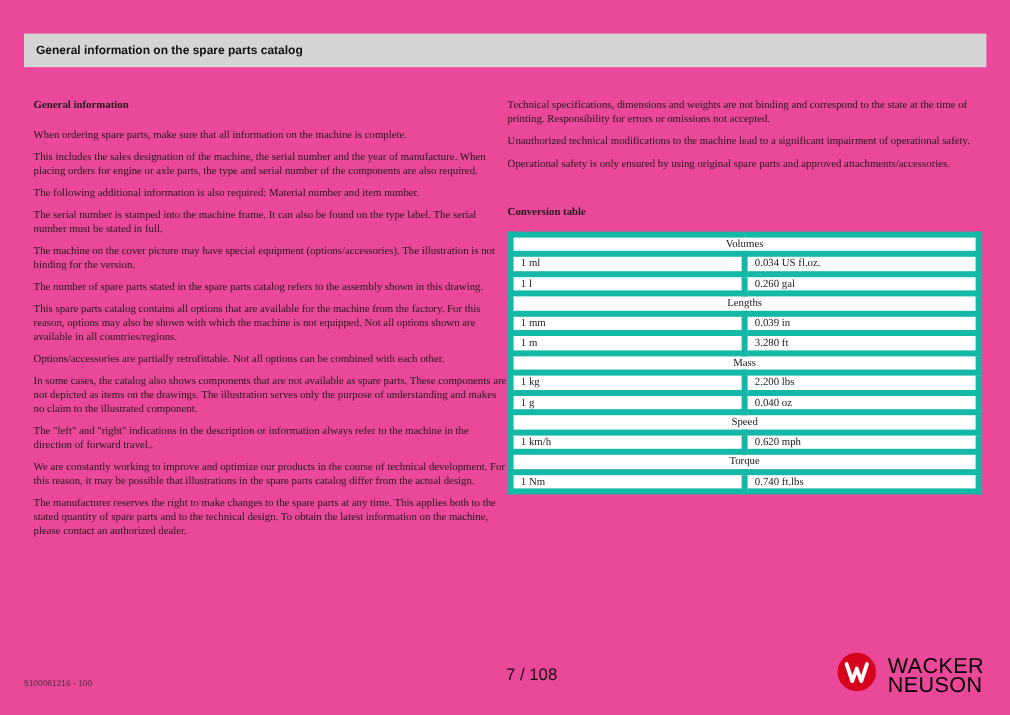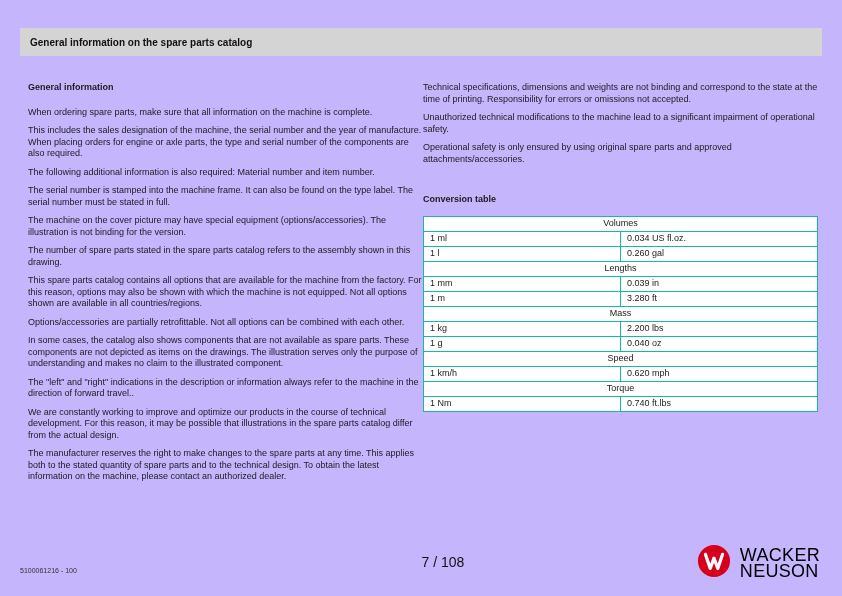--- a/index.html
+++ b/index.html
@@ -2,42 +2,42 @@
 <html><head>
 <meta charset="utf-8">
 <style>
   * { margin:0; padding:0; box-sizing:border-box; }
   html, body { width:842px; height:596px; }
   body {
     font-family:"Liberation Sans", sans-serif;
     background:#ffffff;
     color:#1c1c1c;
   }
-  .page { position:relative; width:842px; height:596px; background:#c4b5fd; overflow:hidden; }
+  .page { position:relative; width:842px; height:596px; background:#ec4899; overflow:hidden; }
 
   .header-bar {
     position:absolute; left:20px; top:28px; width:802px; height:28px;
     background:#d4d4d4; display:flex; align-items:center; padding-left:10px;
   }
   .header-bar .title { font-size:10px; font-weight:bold; color:#111; }
 
   .content {
     position:absolute; left:28px; top:82px; width:790px;
-    display:flex; 
+    display:flex; font-family:Liberation Serif, serif;
   }
   .col { flex:1; font-size:9px; line-height:11.5px; color:#1c1c1c; }
   .col p { margin-bottom:7px; }
   .section-heading { font-size:9px; font-weight:bold; margin-bottom:13px; }
   .conv-heading { margin-top:29px; margin-bottom:10px; }
 
   table.conv {
     width:100%; border-collapse:collapse; table-layout:fixed;
   }
   table.conv td {
-    border:1px solid #14b8a6; font-size:9px; height:15px;
+    border:5px solid #14b8a6; font-size:9px; height:15px;
     padding:0 0 0 6px; vertical-align:middle; background:#fff;
   }
   table.conv td.sec { text-align:center; padding:0; }
   table.conv col.c1 { width:50%; }
 
   .doc-number {
     position:absolute; left:20px; bottom:22px; font-size:7px; color:#333;
   }
   .page-indicator {
     position:absolute; left:0; right:0; bottom:26px; text-align:center;

